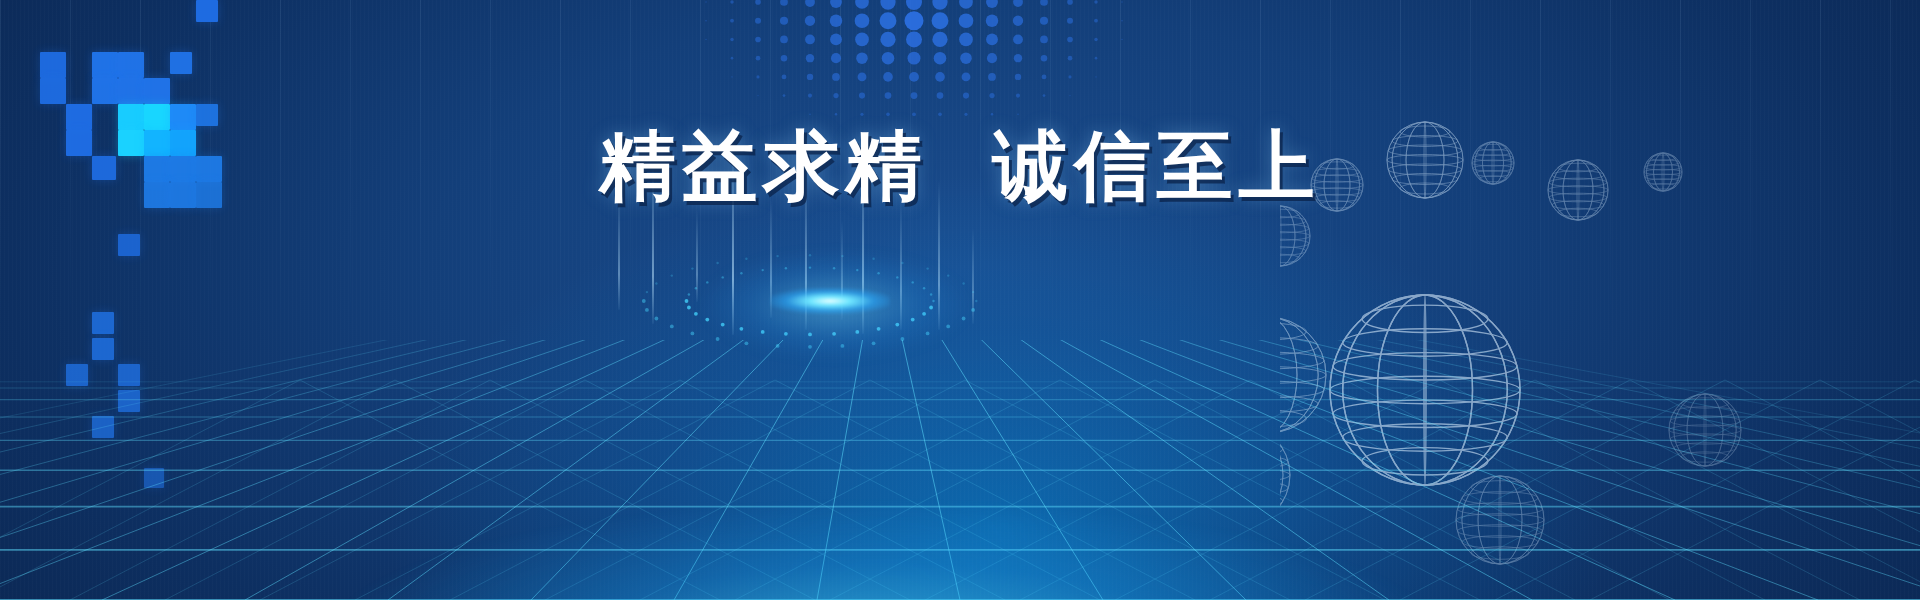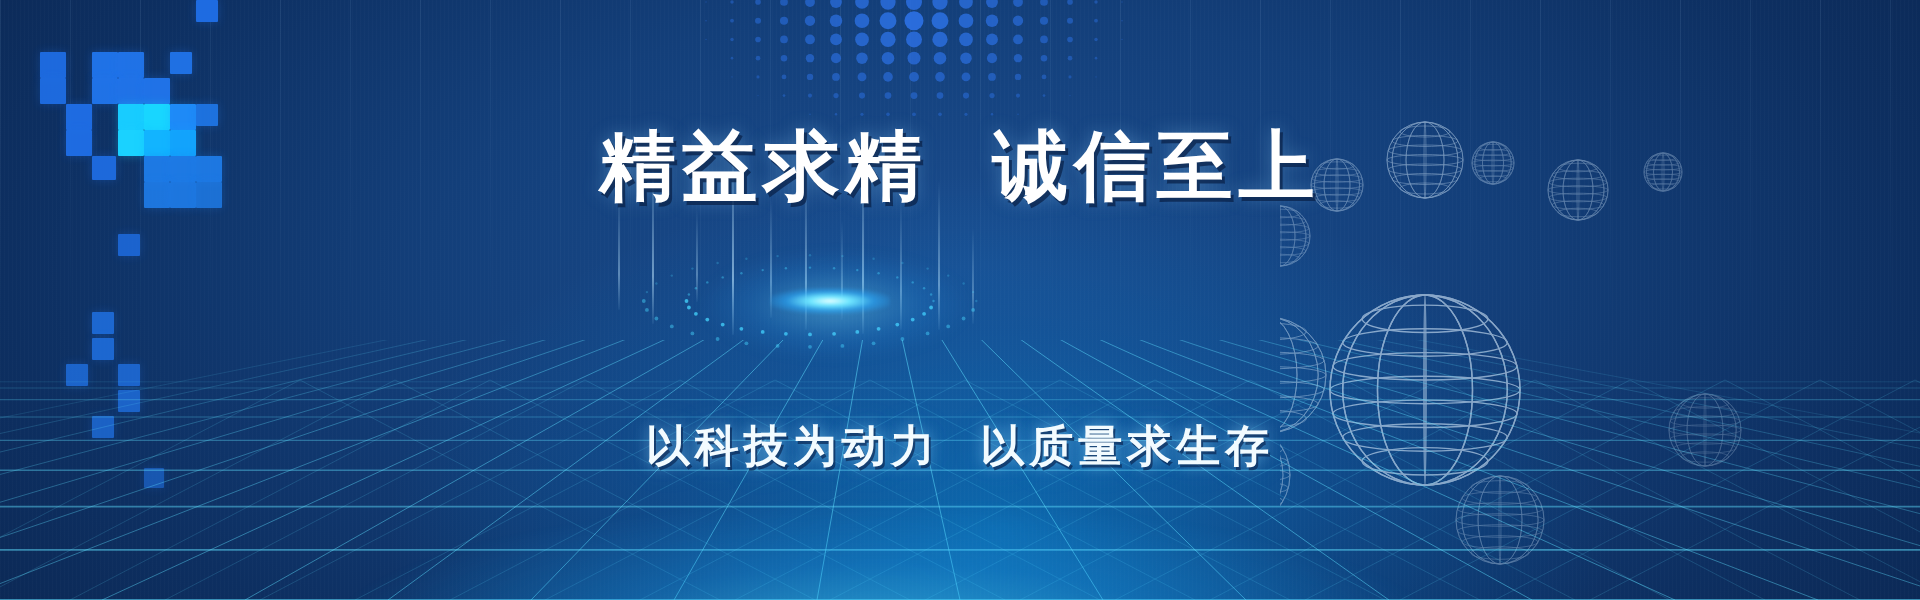--- a/index.html
+++ b/index.html
@@ -586,15 +586,14 @@
         <line x1="1820" y1="40" x2="2240" y2="260" stroke="#5fe0ff" stroke-width="1" opacity="0.16"></line>
         <line x1="1915" y1="40" x2="1495" y2="260" stroke="#5fe0ff" stroke-width="1" opacity="0.16"></line>
         <line x1="1915" y1="40" x2="2335" y2="260" stroke="#5fe0ff" stroke-width="1" opacity="0.16"></line>
         <line x1="2010" y1="40" x2="1590" y2="260" stroke="#5fe0ff" stroke-width="1" opacity="0.16"></line>
         <line x1="2010" y1="40" x2="2430" y2="260" stroke="#5fe0ff" stroke-width="1" opacity="0.16"></line>
       </svg>
     <div class="floor-glow"></div>
   </div>
 
   <div class="title">精益求精  诚信至上</div>
-  <div class="subtitle">以科技为动力  以质量求生存</div>
 
 </div>
 
 </body></html>

